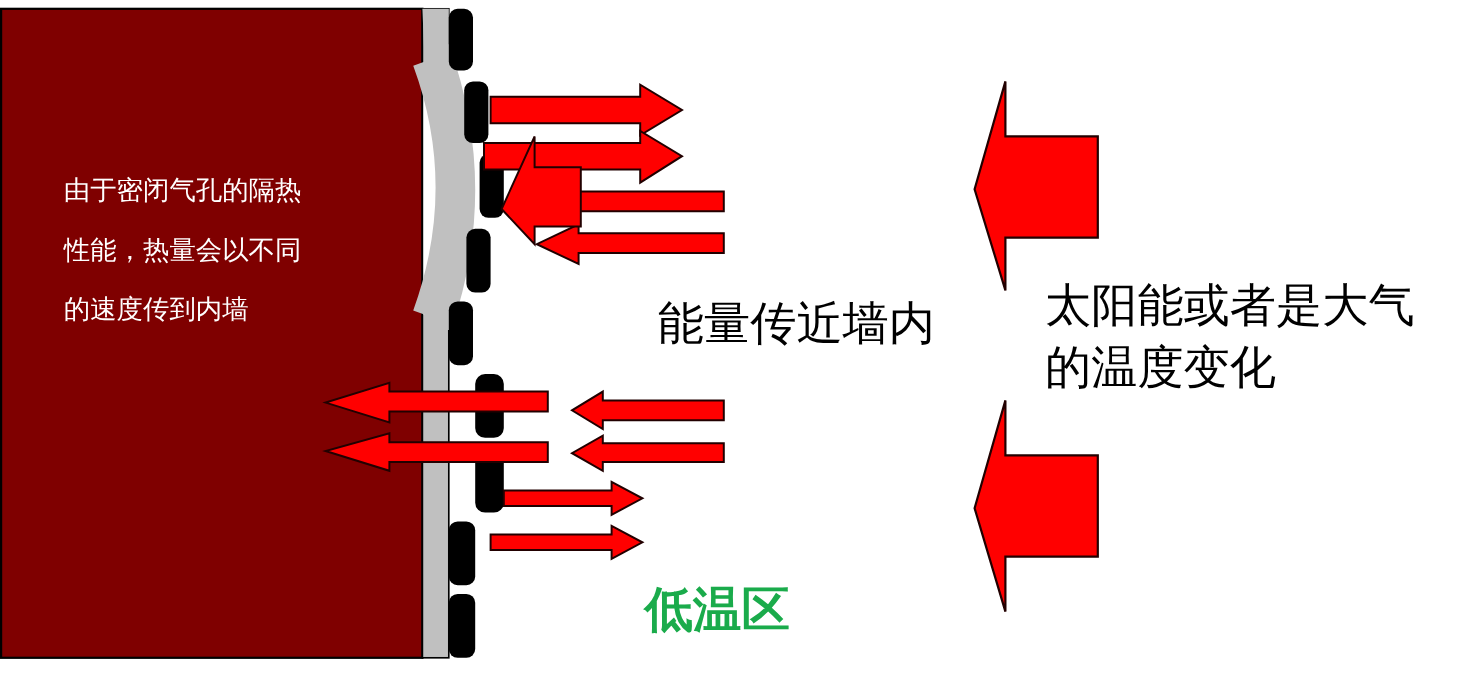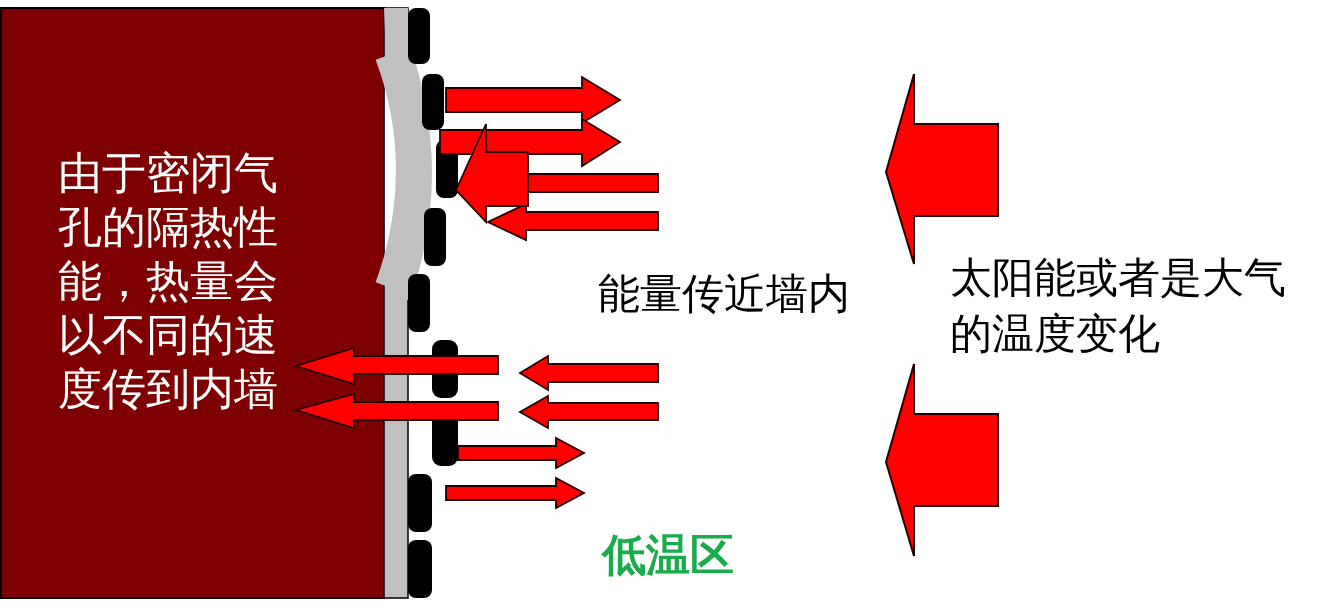--- a/index.html
+++ b/index.html
@@ -1,22 +1,22 @@
 <!DOCTYPE html>
 <html><head>
   <meta charset="utf-8">
   <style>
     html, body { margin: 0; padding: 0; background: #ffffff; }
     body { width: 1336px; height: 616px; position: relative; overflow: hidden;
            font-family: "DejaVu Sans", sans-serif; }
     #stage { position: absolute; left: 0; top: 0; width: 1336px; height: 616px; }
     .txt { position: absolute; white-space: pre; line-height: 1.12; }
-    #inner-text { left: 58px; top: 146px; font-size: 44px; color: #ffffff; line-height: 54px; width: 230px; white-space: normal; }
+    #inner-text { left: 58px; top: 146px; font-size: 24px; color: #ffffff; line-height: 54px; width: 230px; white-space: normal; }
     #hot-label { left: 598px; top: 20px; font-size: 44px; font-weight: bold; }
-    #cold-label { left: 586px; top: 530px; font-size: 44px; font-weight: bold; margin-left: 16px; }
+    #cold-label { left: 586px; top: 530px; font-size: 44px; font-weight: bold; }
     #energy-label { left: 598px; top: 270px; font-size: 42px; color: #000; }
     #source-label { left: 950px; top: 250px; font-size: 42px; color: #000; line-height: 56px; width: 360px; white-space: normal; }
   </style>
 </head>
 <body>
 
 <div id="stage">
   <svg width="1336" height="616" viewBox="0 0 1336 616" xmlns="http://www.w3.org/2000/svg" style="position:absolute;left:0;top:0">
 
     <rect x="1" y="8" width="383" height="590" fill="#7f0000" stroke="#000" stroke-width="2"></rect>

